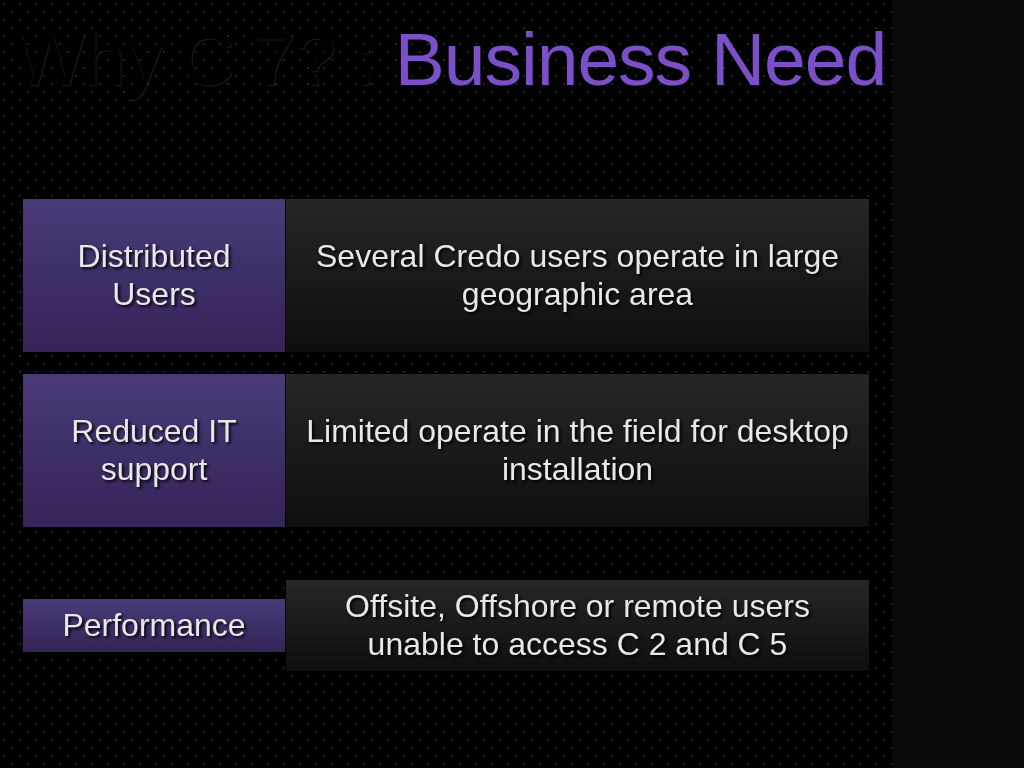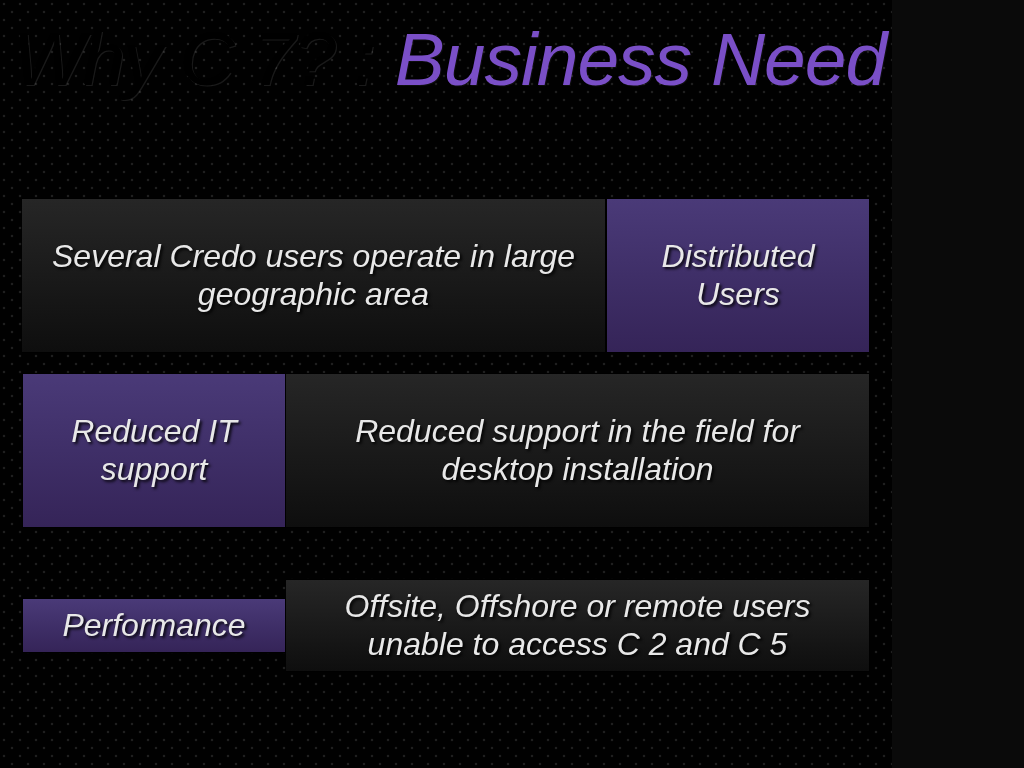--- a/index.html
+++ b/index.html
@@ -17,21 +17,20 @@
     width: 892px;
     height: 768px;
     box-sizing: border-box;
     background-color: #0a0a0a;
     background-image:
       radial-gradient(circle at 4px 4px, #1f1f1f 1.4px, transparent 1.6px),
       radial-gradient(circle at 12px 12px, #1f1f1f 1.4px, transparent 1.6px),
       linear-gradient(to bottom, rgba(0,0,0,0.9), rgba(0,0,0,0.95) 40%, rgba(0,0,0,0.9));
     background-size: 16px 16px, 16px 16px, 100% 100%;
     background-position: 0 0, 0 0, 0 0;
-    font-style: italic;
   }
   .title-line {
     position: absolute;
     top: 20px;
     left: 14px;
     font-size: 75px;
     line-height: 1.05;
     font-weight: 400;
     letter-spacing: -1px;
     white-space: nowrap;
@@ -90,27 +89,27 @@
 
 <div class="slide">
 
   <div class="title-line">
     <span>Why C 7? : </span><span class="accent">Business Need</span>
   </div>
 
   <div class="rows">
 
     <div class="row">
+      <div class="cell cell-left">Distributed Users</div>
       <div class="cell cell-right">Several Credo users operate in large geographic area</div>
-      <div class="cell cell-left">Distributed Users</div>
     </div>
 
     <div class="row">
       <div class="cell cell-left">Reduced IT support</div>
-      <div class="cell cell-right">Reduced support in the field for desktop installation</div>
+      <div class="cell cell-right">Limited operate in the field for desktop installation</div>
     </div>
 
     <div class="row">
       <div class="cell cell-left">Performance</div>
       <div class="cell cell-right">Offsite, Offshore or remote users unable to access C 2 and C 5</div>
     </div>
 
   </div>
 
 </div>

